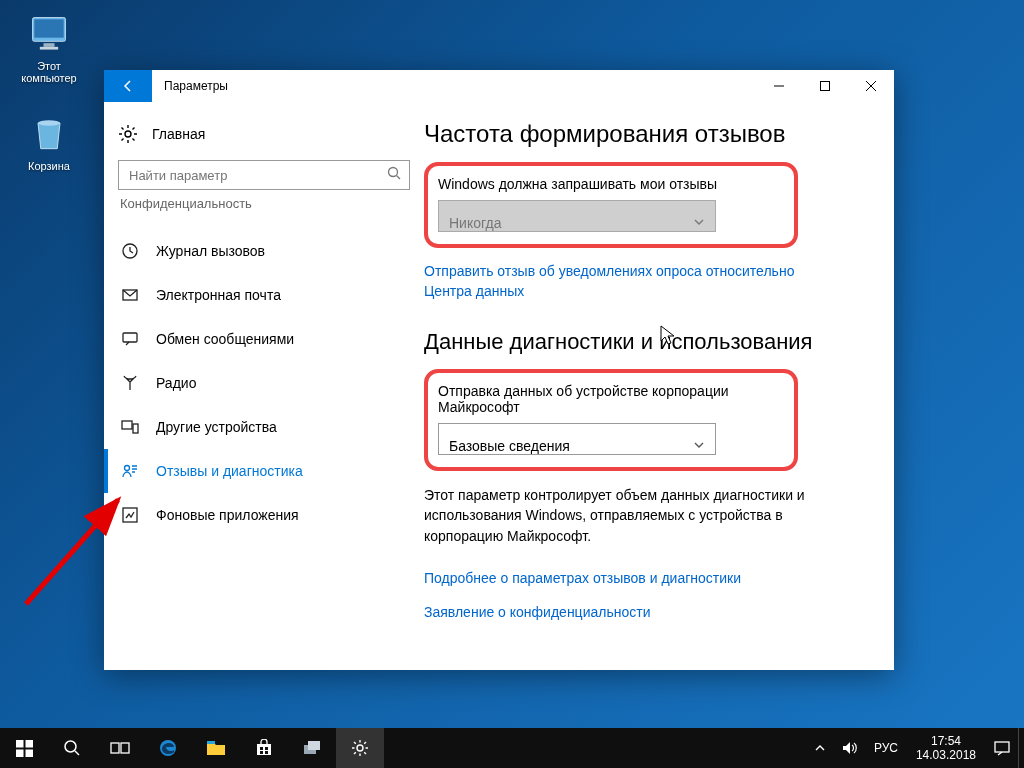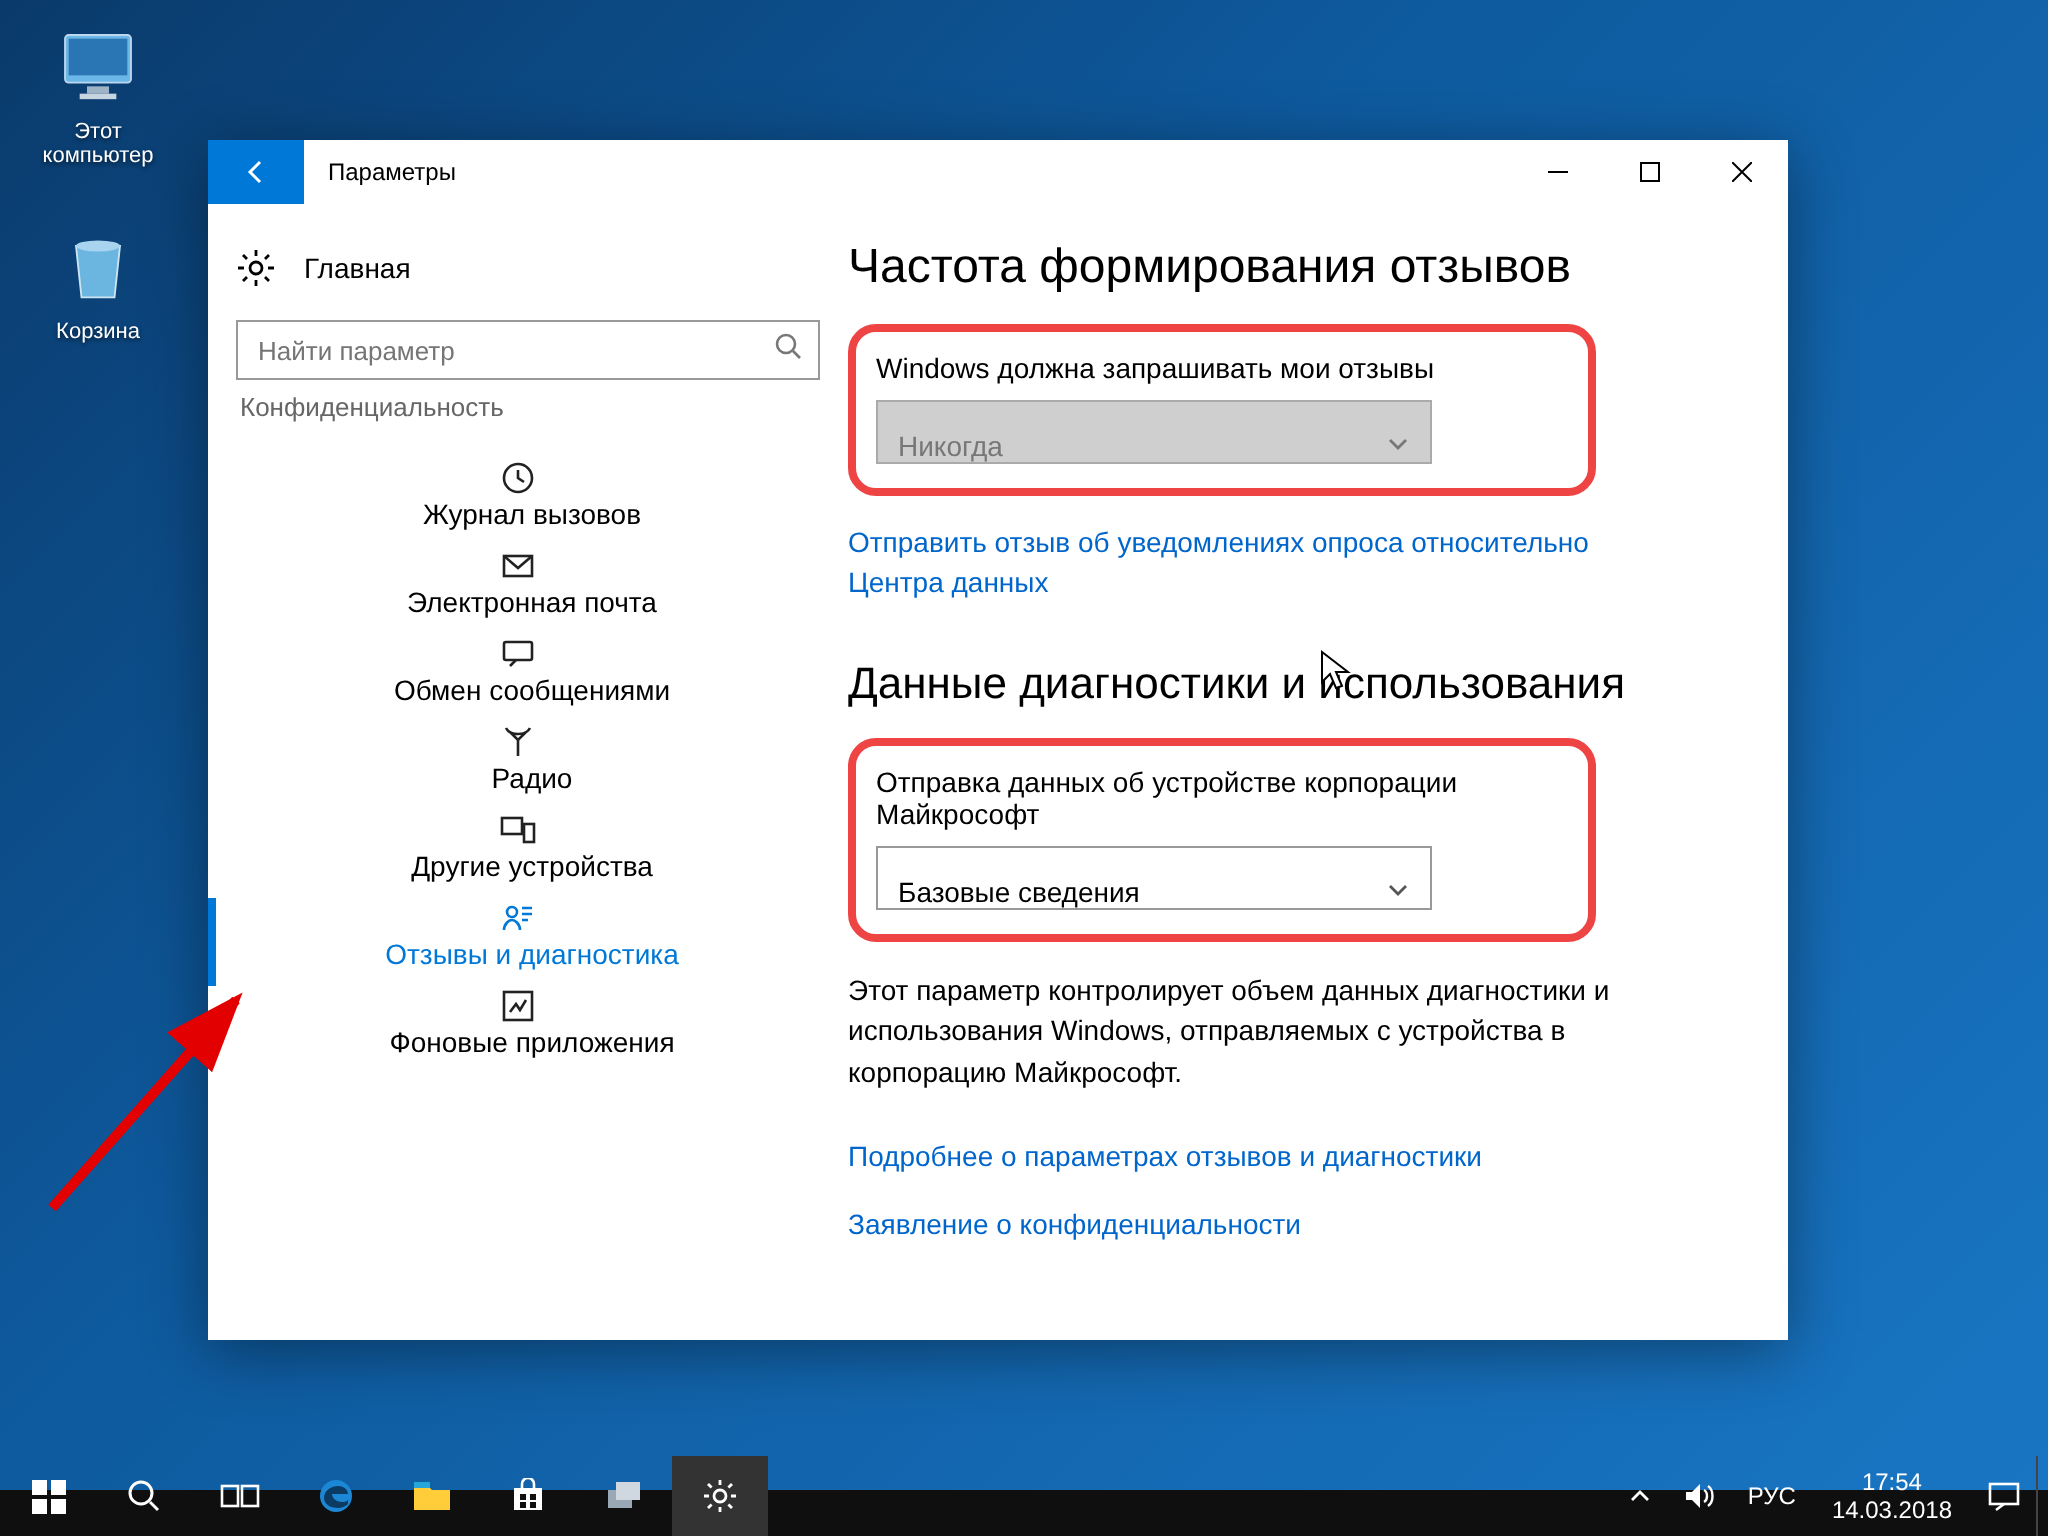--- a/index.html
+++ b/index.html
@@ -17,21 +17,21 @@
 .winbtn { width: 46px; height: 32px; display: flex; align-items: center; justify-content: center; font-size: 11px; color: #333; }
 
 .winbody { flex: 1; display: flex; overflow: hidden; }
 .sidebar { width: 310px; padding: 12px 0 0 14px; display: flex; flex-direction: column; }
 .home-row { display: flex; align-items: center; height: 40px; font-size: 14px; color: #000; }
 .home-row .gear { width: 20px; height: 20px; margin-right: 14px; }
 .searchbox { width: 292px; height: 30px; border: 1px solid #999; display: flex; align-items: center; margin: 6px 0 6px; }
 .searchbox input { border: 0; outline: 0; flex: 1; padding: 0 10px; font-size: 13px; color: #666; }
 .searchbox .sicon { width: 30px; text-align: center; color: #777; }
 .group-label { font-size: 13px; color: #666; margin: 0 0 18px 2px; }
-.nav-item { display: flex; align-items: center; height: 44px; font-size: 14px; color: #000; cursor: default; flex-direction: column; }
+.nav-item { display: flex; align-items: center; height: 44px; font-size: 14px; color: #000; cursor: default; }
 .nav-item .nicon { width: 20px; height: 20px; display: flex; align-items: center; justify-content: center; margin: 0 16px 0 2px; color: #222; }
 .nav-item.active { color: #0078d7; position: relative; }
 .nav-item.active::before { content: ""; position: absolute; left: -14px; top: 0; bottom: 0; width: 4px; background: #0078d7; }
 .nav-item.active .nicon { color: #0078d7; }
 
 .content { flex: 1; padding: 18px 28px 0 10px; overflow: auto; color: #000; }
 .h1 { font-size: 24px; font-weight: 400; margin-bottom: 14px; }
 .h2 { font-size: 22px; font-weight: 400; margin: 28px 0 14px; }
 .label { font-size: 14px; margin-bottom: 6px; }
 .drop { border: 1px solid #999; height: 32px; width: 278px; display: flex; align-items: flex-end; padding: 0 10px; font-size: 14px; justify-content: space-between; background: #fff; }
@@ -42,21 +42,21 @@
 .hlbox { border: 4px solid #ef4444; border-radius: 14px; padding: 8px 10px 12px; width: 374px; }
 .hlbox .label { margin: 2px 0 8px; }
 
 
 .cursor { position: absolute; left: 660px; top: 325px; pointer-events:none; }
 
 
 .arrow { position: absolute; left: 18px; top: 492px; pointer-events:none; }
 
 
-.taskbar { position: absolute; left:0; right:0; bottom:0; height:23px; background:#0f0f0f; display:flex; align-items:flex-end; color:#fff; }
+.taskbar { position: absolute; left:0; right:0; bottom:0; height:40px; background:#0f0f0f; display:flex; align-items:flex-end; color:#fff; }
 .tb-btn { width:48px; height:40px; display:flex; align-items:center; justify-content:center; }
 .tb-btn.active { background:#333; }
 .tb-right { margin-left:auto; display:flex; align-items:center; }
 .tb-right .tb-btn { width:auto; padding:0 8px; font-size:12px; }
 .tb-clock { text-align:center; font-size:12px; line-height:1.2; padding:0 10px; }
 </style>
 </head>
 <body>
 
 <div class="desktop-icon" style="left:10px;top:12px">

